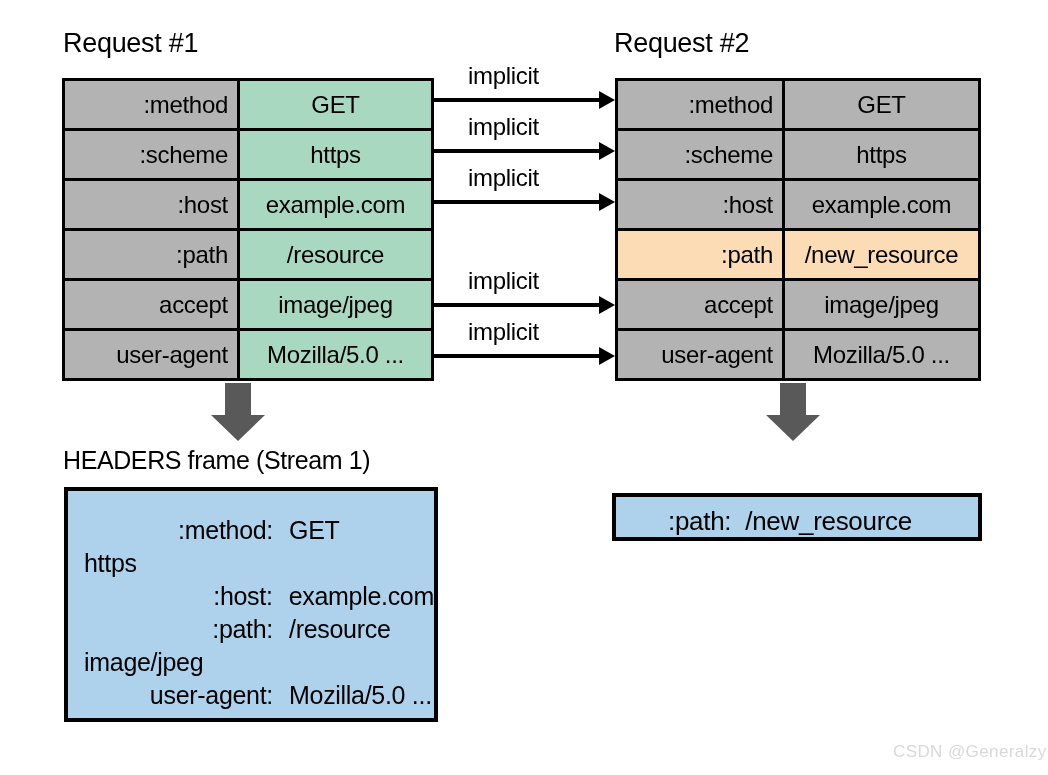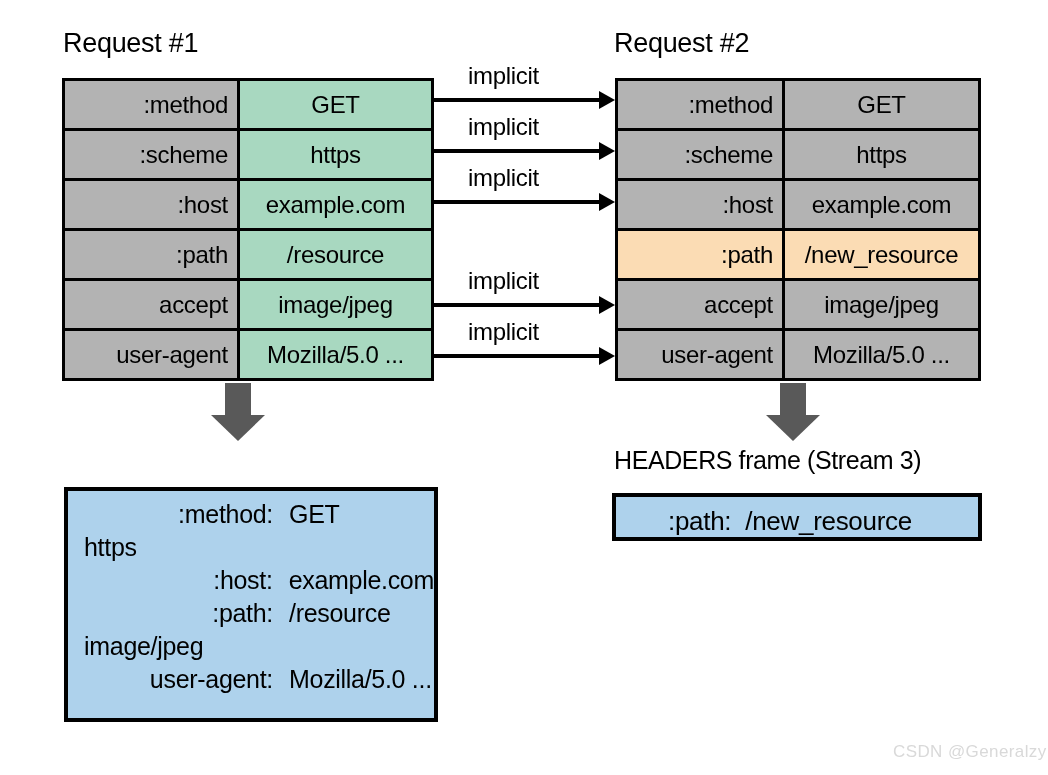--- a/index.html
+++ b/index.html
@@ -124,21 +124,21 @@
   .bluebox{
     position:absolute;
     border:4px solid #000;
     background:#aed2ec;
     box-sizing:border-box;
   }
   .kvlist{
     position:absolute;
     left:0;top:0;
     width:100%;
-    padding-top:9px;
+    padding-top:25px;
     box-sizing:border-box;
   }
   .kv{
     display:flex;
     align-items:baseline;
     height:33px;
     font-size:25px;
     letter-spacing:-0.3px;
     white-space:nowrap;
   }
@@ -262,20 +262,21 @@
 
   <div class="down-arrow" style="left:211px;top:383px;width:54px;height:58px;">
     <div class="shaft"></div>
     <div class="head"></div>
   </div>
   <div class="down-arrow" style="left:766px;top:383px;width:54px;height:58px;">
     <div class="shaft"></div>
     <div class="head"></div>
   </div>
 
+  <div class="frame-title" style="left:63px;top:446px;">HEADERS frame (Stream 1)</div>
 
   <div class="bluebox" id="bluebox-stream1" style="left:64px;top:487px;width:374px;height:235px;">
     <div class="kvlist">
       <div class="kv">
         <span class="k">:method:</span>
         <span class="v">GET</span>
       </div>
       <div class="kv">
         <span class="v">https</span>
       </div>
@@ -290,21 +291,20 @@
       <div class="kv">
         <span class="v">image/jpeg</span>
       </div>
       <div class="kv">
         <span class="k">user-agent:</span>
         <span class="v">Mozilla/5.0 ...</span>
       </div>
     </div>
   </div>
 
-  <div class="frame-title" style="left:614px;top:446px;">HEADERS frame (Stream 3)</div>
 
   <div class="bluebox" id="bluebox-stream3" style="left:612px;top:493px;width:370px;height:48px;">
     <div class="kvlist">
       <div class="kv">
         <span class="k">:path:</span>
         <span class="v">/new_resource</span>
       </div>
     </div>
   </div>
 

